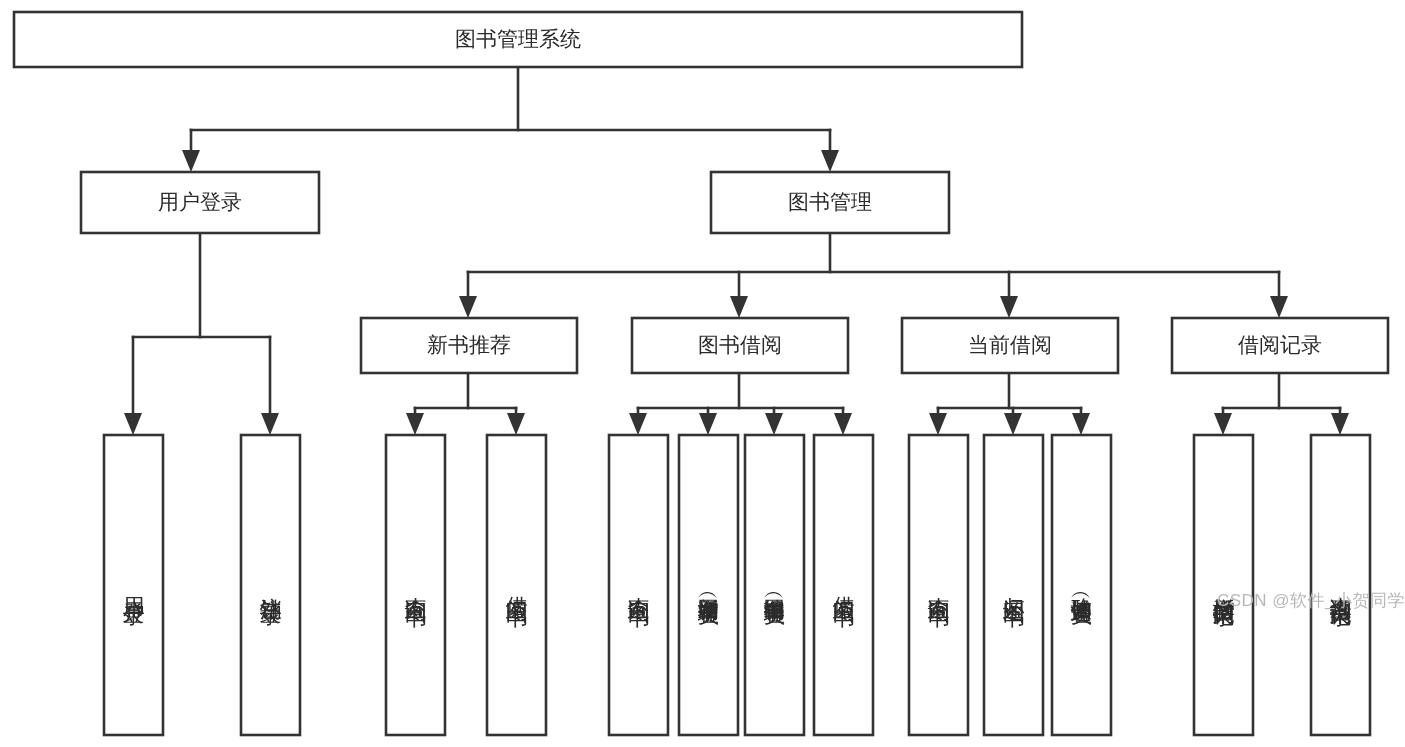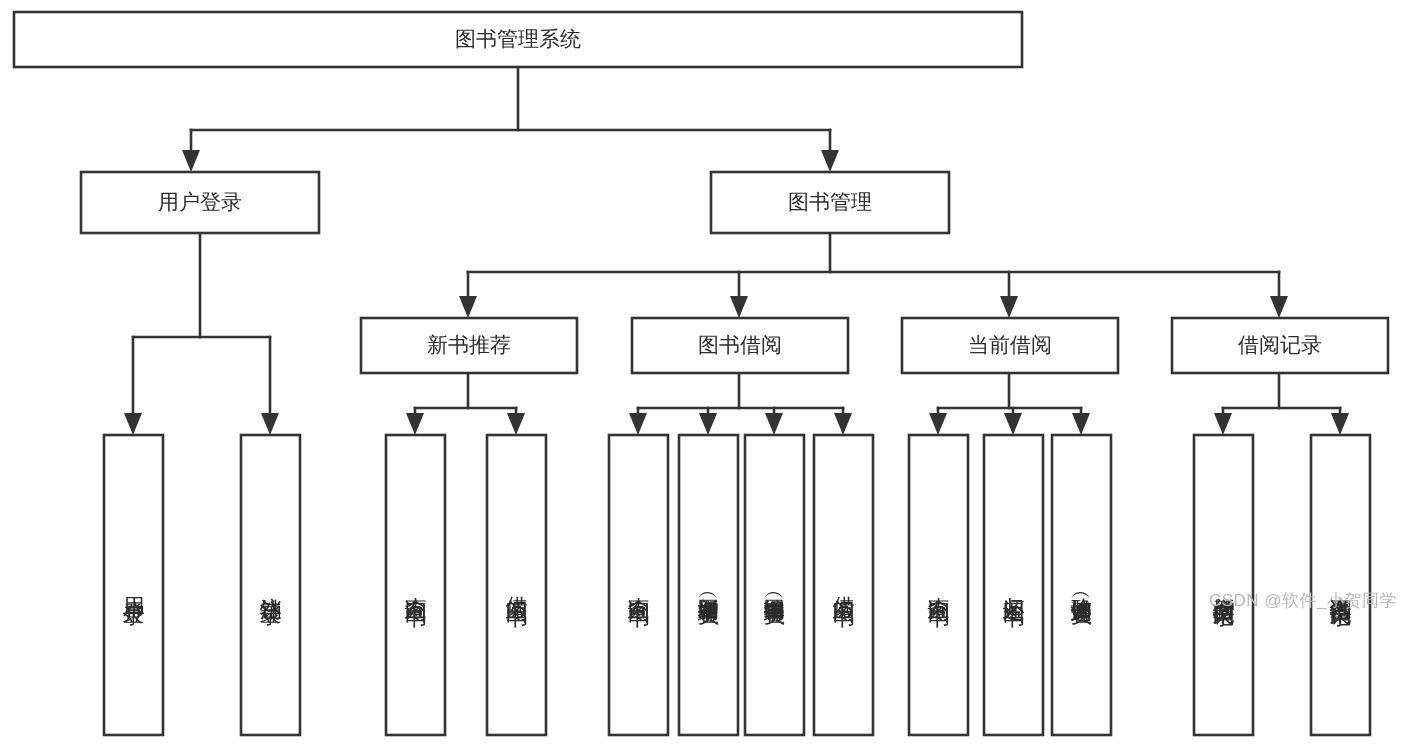--- a/index.html
+++ b/index.html
@@ -62,21 +62,21 @@
     font-family: "Liberation Sans", "DejaVu Sans", sans-serif;
     font-size: 22px;
     line-height: 1.12;
     color: #2b2b2b;
     letter-spacing: 3px;
     white-space: nowrap;
     text-align: center;
   }
   .watermark {
     position: absolute;
-    right: 8px;
+    right: 0;
     bottom: 4px;
     font-family: "Liberation Sans", "DejaVu Sans", sans-serif;
     font-size: 17px;
     color: #b8b8b8;
     letter-spacing: 0.5px;
     white-space: nowrap;
   }
 </style>
 </head>
 <body>

